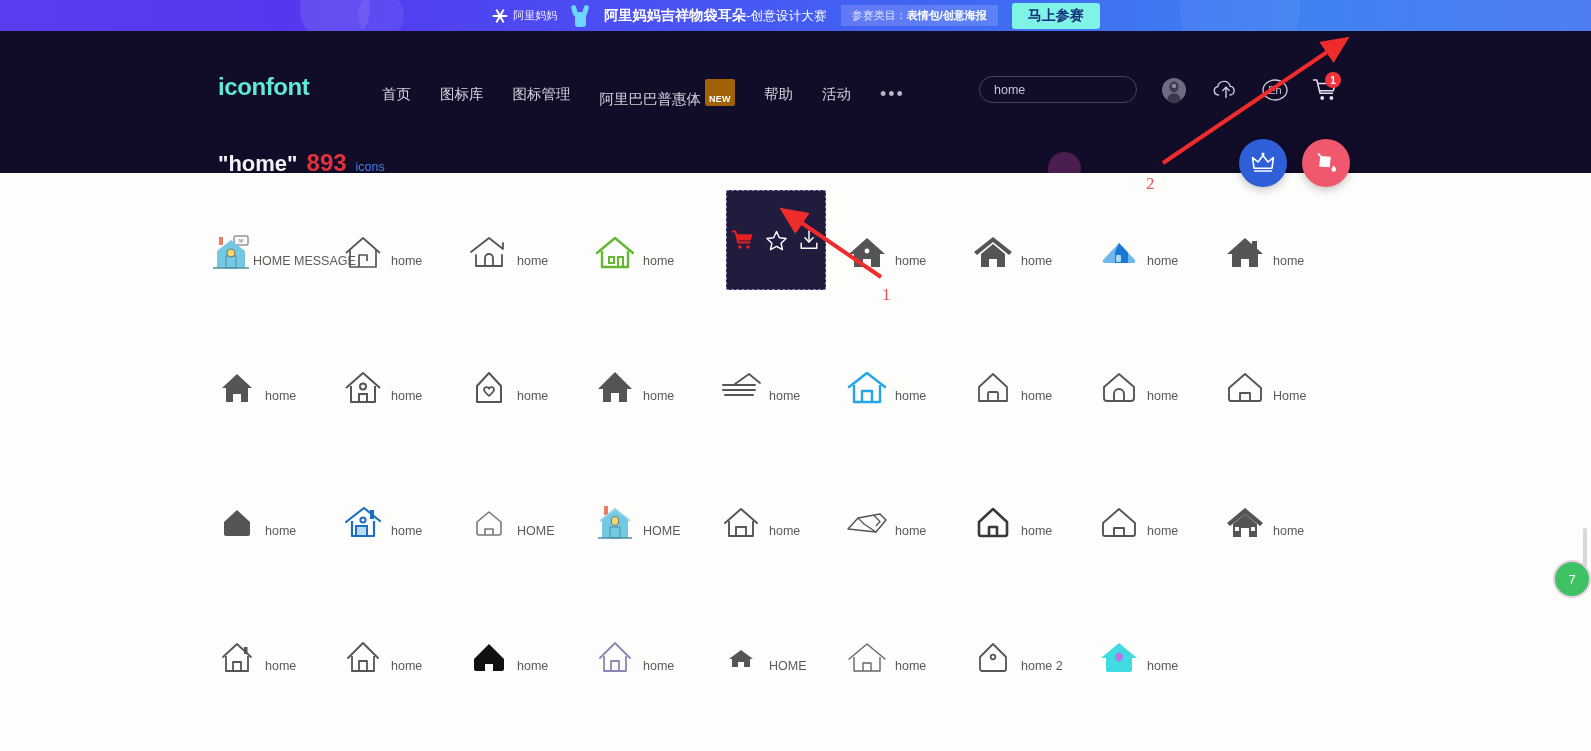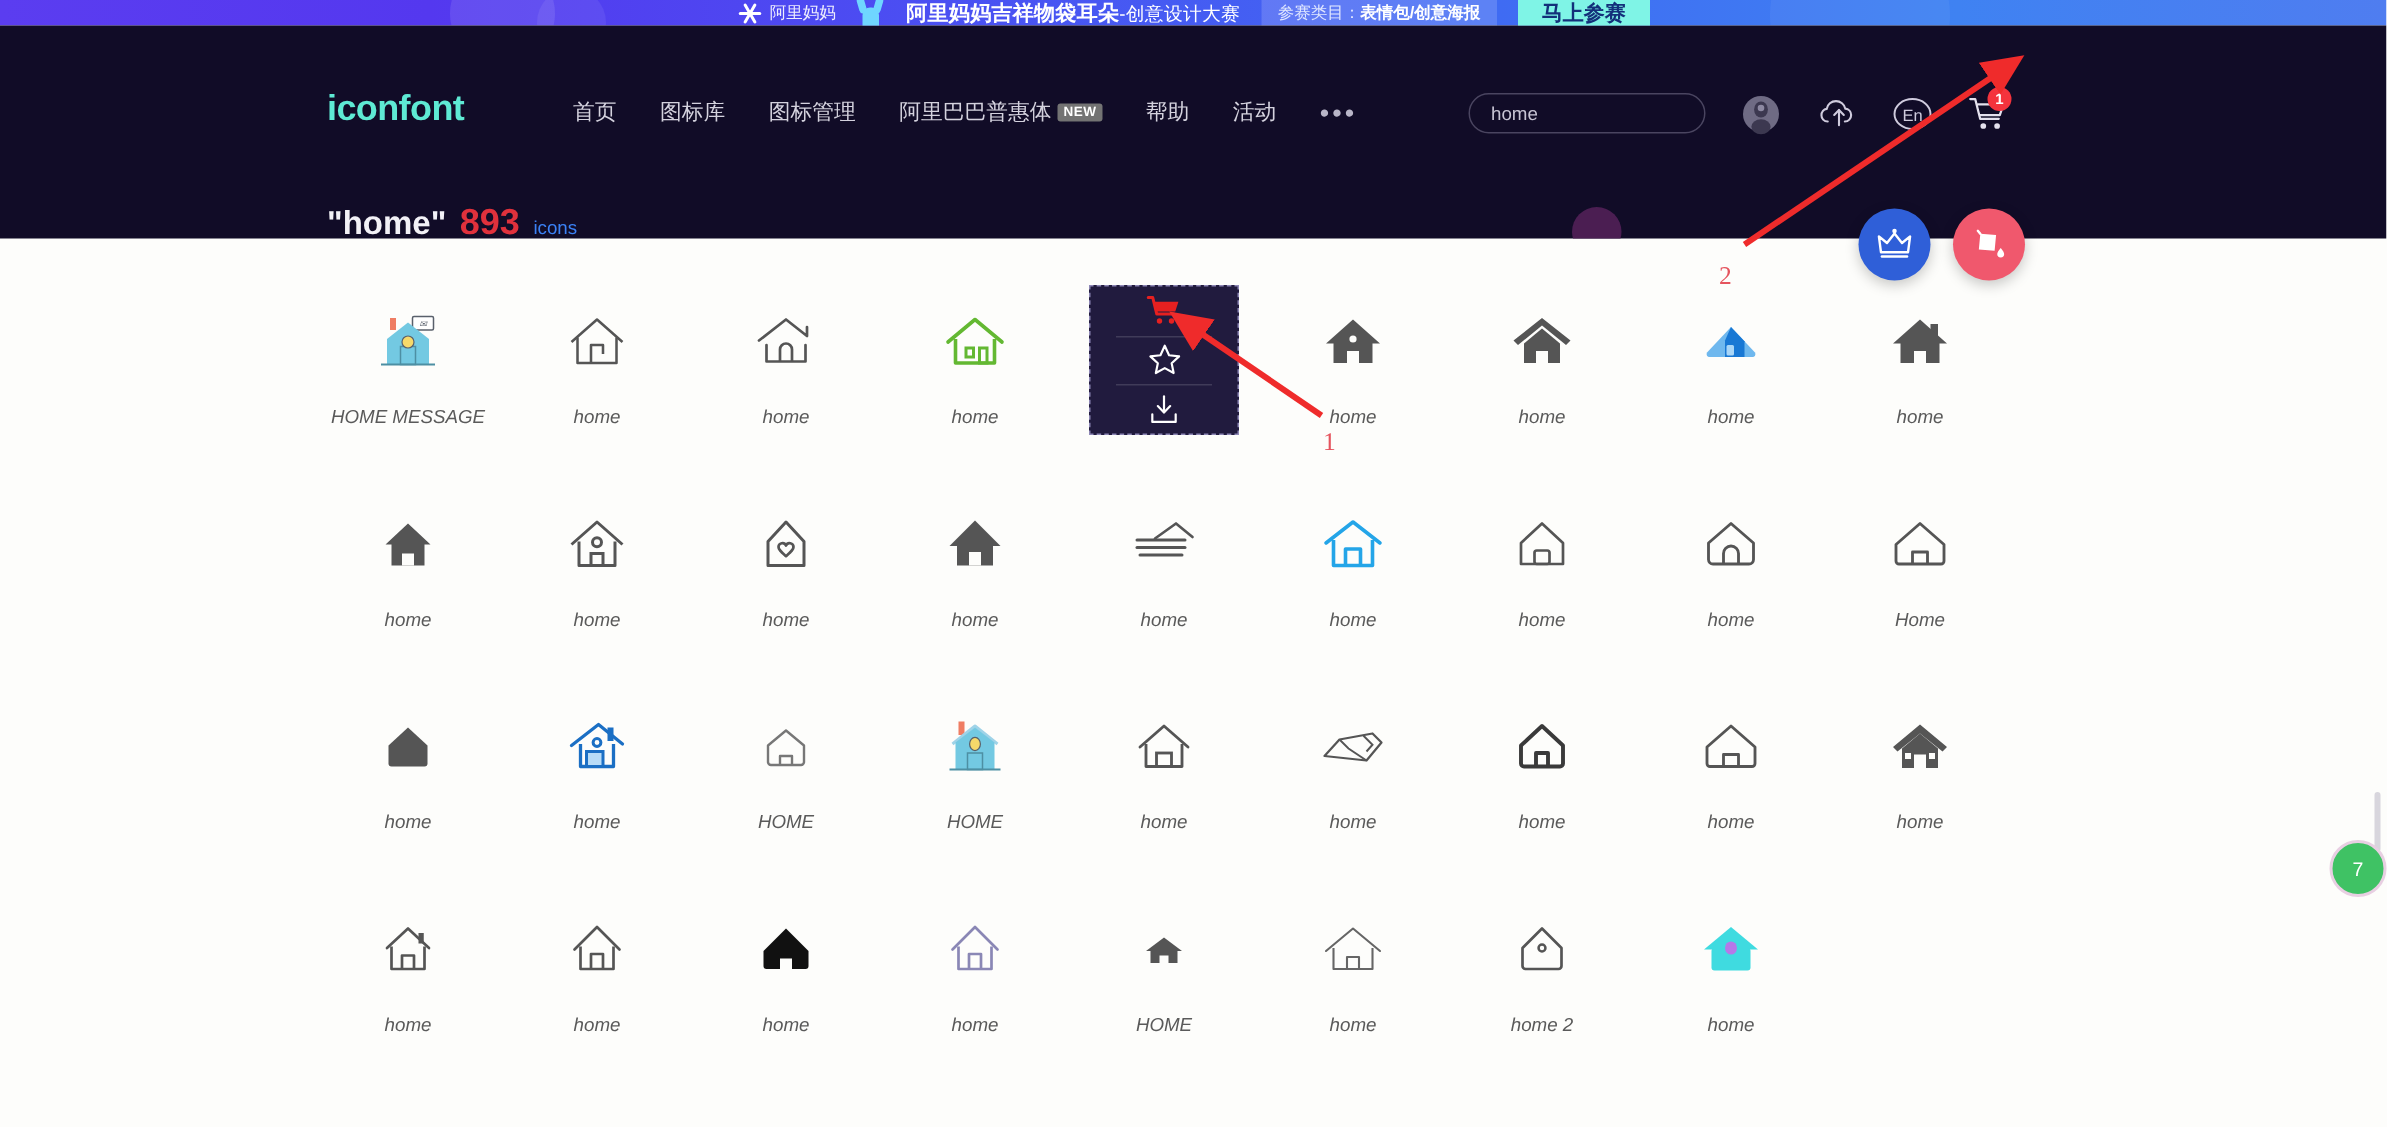--- a/index.html
+++ b/index.html
@@ -6,21 +6,21 @@
   html, body {
     width: 1591px; height: 751px;
     font-family: "Liberation Sans", sans-serif;
     background: #fdfdfb;
     overflow: hidden;
   }
 
   
   .promo {
     position: relative;
-    height: 17px; width: 1591px;
+    height: 31px; width: 1591px;
     background: linear-gradient(90deg, #5b3df0 0%, #5438ef 18%, #4b4ef2 38%, #3f6af3 62%, #3f82f2 82%, #4f7df0 100%);
     display: flex; align-items: center; justify-content: center;
     overflow: hidden;
   }
   .promo-blob { position: absolute; border-radius: 50%; background: rgba(255,255,255,.10); }
   .promo-b1 { width: 70px; height: 70px; left: 300px; top: -26px; }
   .promo-b2 { width: 46px; height: 46px; left: 358px; top: -8px; background: rgba(255,255,255,.07); }
   .promo-b3 { width: 120px; height: 120px; left: 1180px; top: -50px; background: rgba(255,255,255,.05); }
   .promo-inner { display: flex; align-items: center; gap: 14px; position: relative; z-index: 2; }
   .promo-brand { display: flex; align-items: center; gap: 5px; }
@@ -70,22 +70,22 @@
   .nav-links {
     position: absolute; left: 382px; top: 48px;
     display: flex; align-items: center; gap: 29px;
   }
   .nav-link {
     color: #d4d2de; font-size: 14.5px; text-decoration: none;
     position: relative; white-space: nowrap; cursor: pointer;
   }
   .nav-new {
     display: inline-block; vertical-align: 2px; margin-left: 4px;
-    background: #737373; color: #fff; font-size: 9px; font-weight: bold;
-    padding: 0 4px 2px; border-radius: 2px; letter-spacing: .3px;
+    background: #a16207; color: #fff; font-size: 9px; font-weight: bold;
+    padding: 15px 4px 2px; border-radius: 2px; letter-spacing: .3px;
   }
   .nav-dots { color: #b9b6c8; font-size: 18px; letter-spacing: 2px; line-height: 10px; cursor: pointer; }
 
   .search-box {
     position: absolute; left: 979px; top: 45px;
     width: 158px; height: 27px;
     border: 1px solid #4a4560; border-radius: 14px;
     display: flex; align-items: center; padding: 0 10px 0 14px;
   }
   .search-input {
@@ -135,24 +135,24 @@
     background: #fdfdfb;
   }
   .grid {
     position: absolute; left: 209px; top: 12px;
     display: grid;
     grid-template-columns: repeat(9, 126px);
     grid-auto-rows: 135px;
   }
   .icon-card {
     width: 126px; height: 118px;
-    display: flex; flex-direction: column; align-items: center;
+    display: flex; align-items: center;
     justify-content: flex-start;
     padding-top: 17px;
-    cursor: pointer; position: relative; font-style: italic;
+    cursor: pointer; position: relative;
   }
   .icon-glyph {
     width: 56px; height: 52px;
     display: flex; align-items: center; justify-content: center;
   }
   .icon-label {
     margin-top: 17px;
     font-size: 12.5px; color: #5a5a5a;
     text-align: center; white-space: nowrap;
   }

